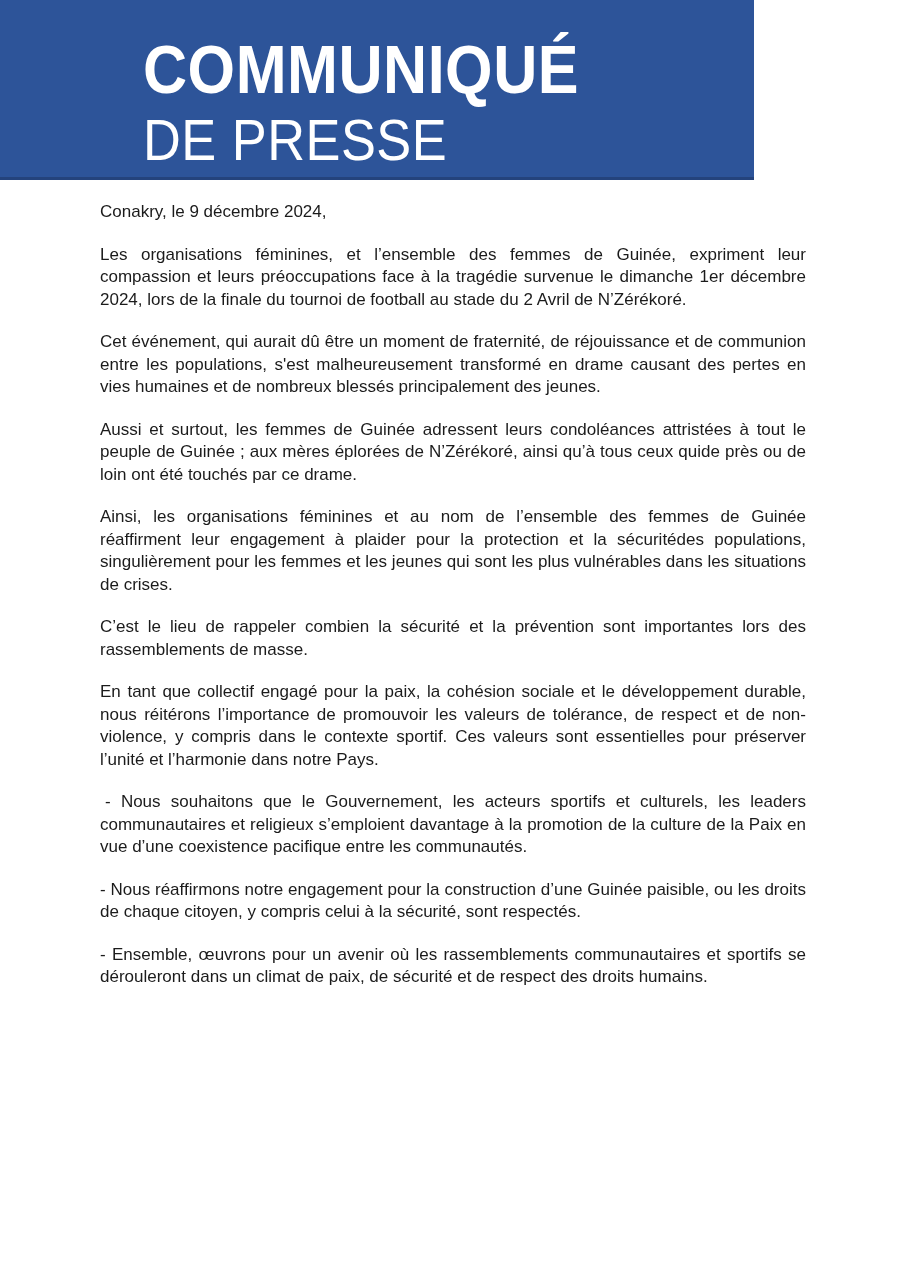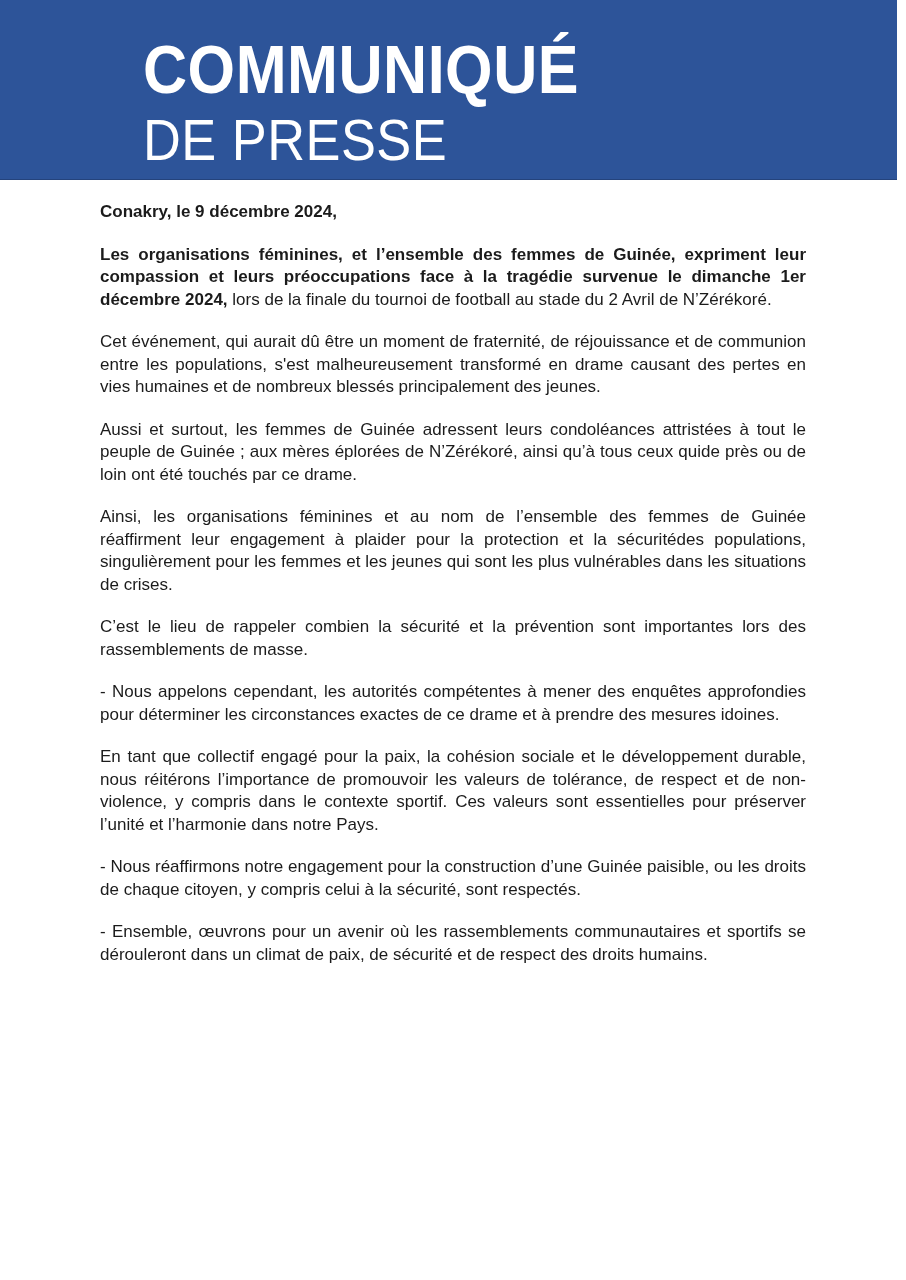--- a/index.html
+++ b/index.html
@@ -10,24 +10,24 @@
   }
   .page {
     position: relative;
     width: 906px;
     height: 1280px;
     background: #ffffff;
     overflow: hidden;
   }
   .header {
     box-sizing: border-box;
-    width: 897px;
+    width: 754px;
     height: 180px;
     background: #2d5499;
-    border-bottom: 1px solid #c4b5fd;
+    border-bottom: 3px solid #c4b5fd;
     padding: 36px 0 0 143px;
   }
   .title-main {
     color: #ffffff;
     font-weight: 700;
     font-size: 63px;
     line-height: 1.0;
     letter-spacing: 0.5px;
     transform: scale(0.97, 1.08);
     transform-origin: left top;
@@ -55,38 +55,38 @@
     margin: 20px 0 0 0;
     text-align: justify;
   }
   .doc-body p.no-gap {
     margin-top: 0;
   }
   .doc-body p.indent {
     text-indent: 5px;
   }
   .bold {
-    font-weight: 700;
+    font-weight: 400;
     margin-top: 48px;
   }
 </style>
 </head>
 <body>
 
 <div class="page">
   <div class="header" style="background: rgb(45, 84, 153); border-bottom-color: rgb(36, 67, 124);">
     <div class="title-main" style="color: rgb(255, 255, 255);">COMMUNIQUÉ</div>
     <div class="title-sub" style="color: rgb(255, 255, 255);">DE PRESSE</div>
   </div>
 
   <div class="doc-body" style="color: rgb(27, 27, 27);">
       <p class="no-gap"><span class="bold">Conakry, le 9 décembre 2024,</span></p>
       <p><span class="bold">Les organisations féminines, et l’ensemble des femmes de Guinée, expriment leur compassion et leurs préoccupations face à la tragédie survenue le dimanche 1er décembre 2024,</span><span> lors de la finale du tournoi de football au stade du 2 Avril de N’Zérékoré.</span></p>
       <p><span>Cet événement, qui aurait dû être un moment de fraternité, de réjouissance et de communion entre les populations, s'est malheureusement transformé en drame causant des pertes en vies humaines et de nombreux blessés principalement des jeunes.</span></p>
       <p><span>Aussi et surtout, les femmes de Guinée adressent leurs condoléances attristées à tout le peuple de Guinée ; aux mères éplorées de N’Zérékoré, ainsi qu’à tous ceux quide près ou de loin ont été touchés par ce drame.</span></p>
       <p><span>Ainsi, les organisations féminines et au nom de l’ensemble des femmes de Guinée réaffirment leur engagement à plaider pour la protection et la sécuritédes populations, singulièrement pour les femmes et les jeunes qui sont les plus vulnérables dans les situations de crises.</span></p>
       <p><span>C’est le lieu de rappeler combien la sécurité et la prévention sont importantes lors des rassemblements de masse.</span></p>
-      <p><span>- Nous appelons cependant, les autorités compétentes à mener des enquêtes approfondies pour déterminer les circonstances exactes de ce drame et à prendre des mesures idoines.</span></p>
       <p><span>En tant que collectif engagé pour la paix, la cohésion sociale et le développement durable, nous réitérons l’importance de promouvoir les valeurs de tolérance, de respect et de non-violence, y compris dans le contexte sportif. Ces valeurs sont essentielles pour préserver l’unité et l’harmonie dans notre Pays.</span></p>
+      <p class="indent"><span>- Nous souhaitons que le Gouvernement, les acteurs sportifs et culturels, les leaders communautaires et religieux s’emploient davantage à la promotion de la culture de la Paix en vue d’une coexistence pacifique entre les communautés.</span></p>
       <p><span>- Nous réaffirmons notre engagement pour la construction d’une Guinée paisible, ou les droits de chaque citoyen, y compris celui à la sécurité, sont respectés.</span></p>
       <p><span>- Ensemble, œuvrons pour un avenir où les rassemblements communautaires et sportifs se dérouleront dans un climat de paix, de sécurité et de respect des droits humains.</span></p>
     </div>
 </div>
 
 </body></html>

